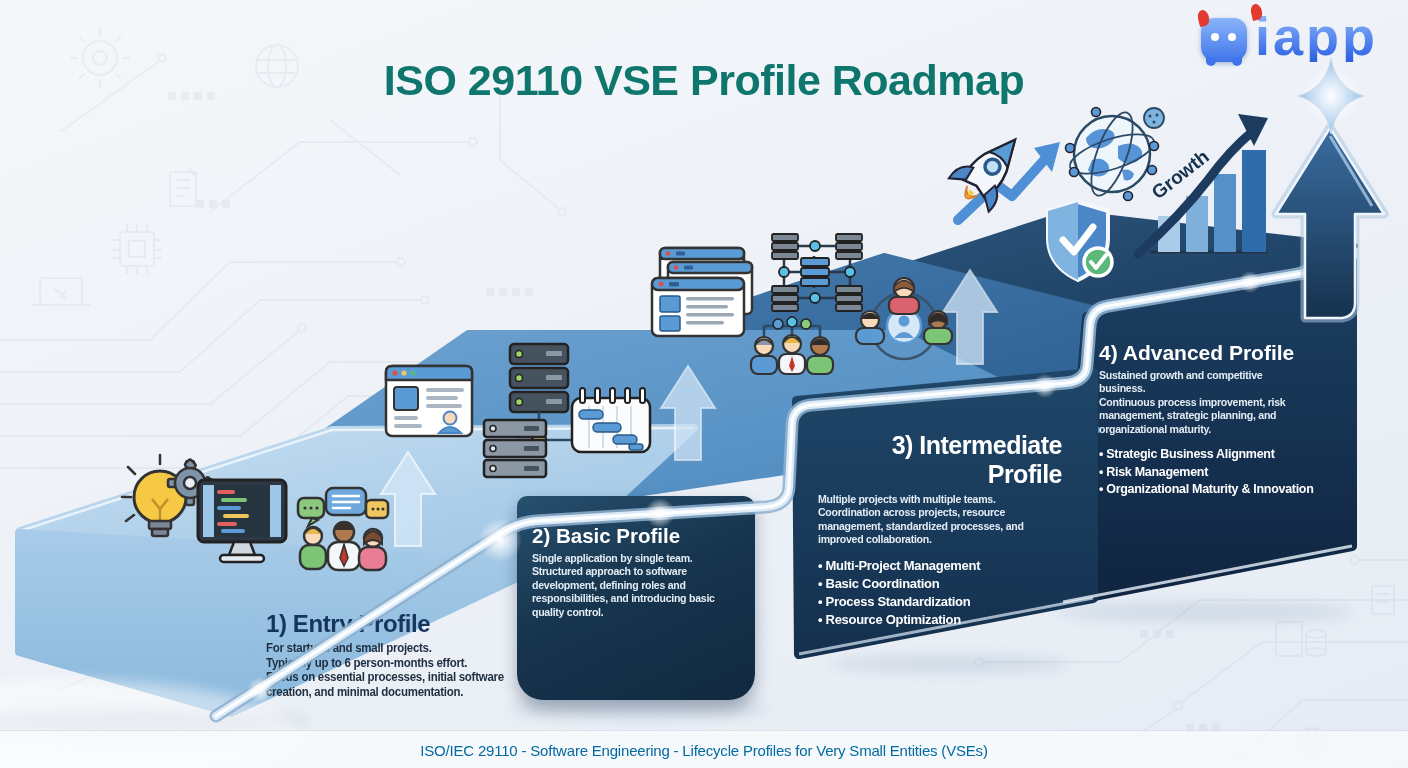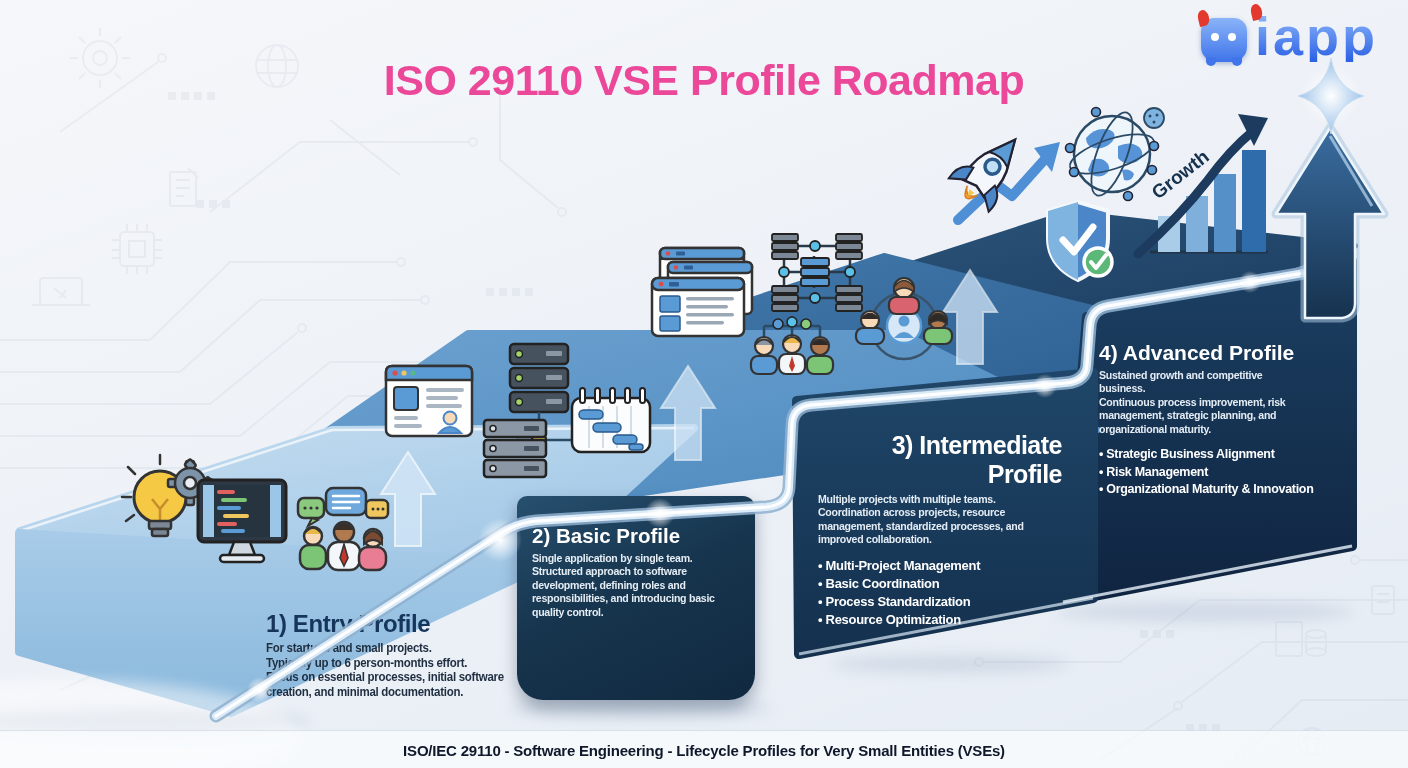--- a/index.html
+++ b/index.html
@@ -8,21 +8,21 @@
     font-family:"Liberation Sans",sans-serif;
     background:linear-gradient(160deg,#f5f7fa 0%,#edf1f7 50%,#e6ecf4 100%);
   }
   .layer{position:absolute;left:0;top:0;width:1408px;height:768px;}
   #svg-base{z-index:1;}
   #svg-ribbon{z-index:3;pointer-events:none;}
 
   
   #title{
     position:absolute;z-index:4;top:56px;left:0;width:1408px;text-align:center;
-    font-size:43px;font-weight:bold;color:#ec4899;letter-spacing:-0.5px;
+    font-size:43px;font-weight:bold;color:#0f766e;letter-spacing:-0.5px;
   }
 
   
   #logo{position:absolute;z-index:4;top:12px;right:30px;display:flex;align-items:flex-start;gap:8px;}
   #logo .robot{
     position:relative;width:46px;height:44px;margin-top:6px;
     background:linear-gradient(180deg,#8ab4f8,#3f74ea);
     border-radius:13px 13px 15px 15px;
     box-shadow:0 2px 5px rgba(40,80,160,.35);
   }
@@ -71,21 +71,21 @@
   .p4 h2{font-size:21px;}
   .p4 p{max-width:205px;}
   .p4 li{font-size:12.5px;}
 
   
   #footer-strip{
     position:absolute;z-index:4;left:0;top:730px;width:1408px;height:38px;
     background:rgba(250,252,254,.75);border-top:1px solid rgba(150,168,190,.3);
     display:flex;align-items:center;justify-content:center;
   }
-  #footer-text{font-size:15px;font-weight:bold;color:#0f172a;letter-spacing:-0.2px;}
+  #footer-text{font-size:15px;font-weight:normal;color:#0369a1;letter-spacing:-0.2px;}
 </style>
 </head>
 <body>
 
 <svg id="svg-base" class="layer" viewBox="0 0 1408 768">
   <defs>
     <linearGradient id="gEntryTop" x1="0" y1="0" x2="1" y2="1">
       <stop offset="0" stop-color="#c6def1"></stop>
         <stop offset="1" stop-color="#9cc4e4"></stop>
     </linearGradient>

